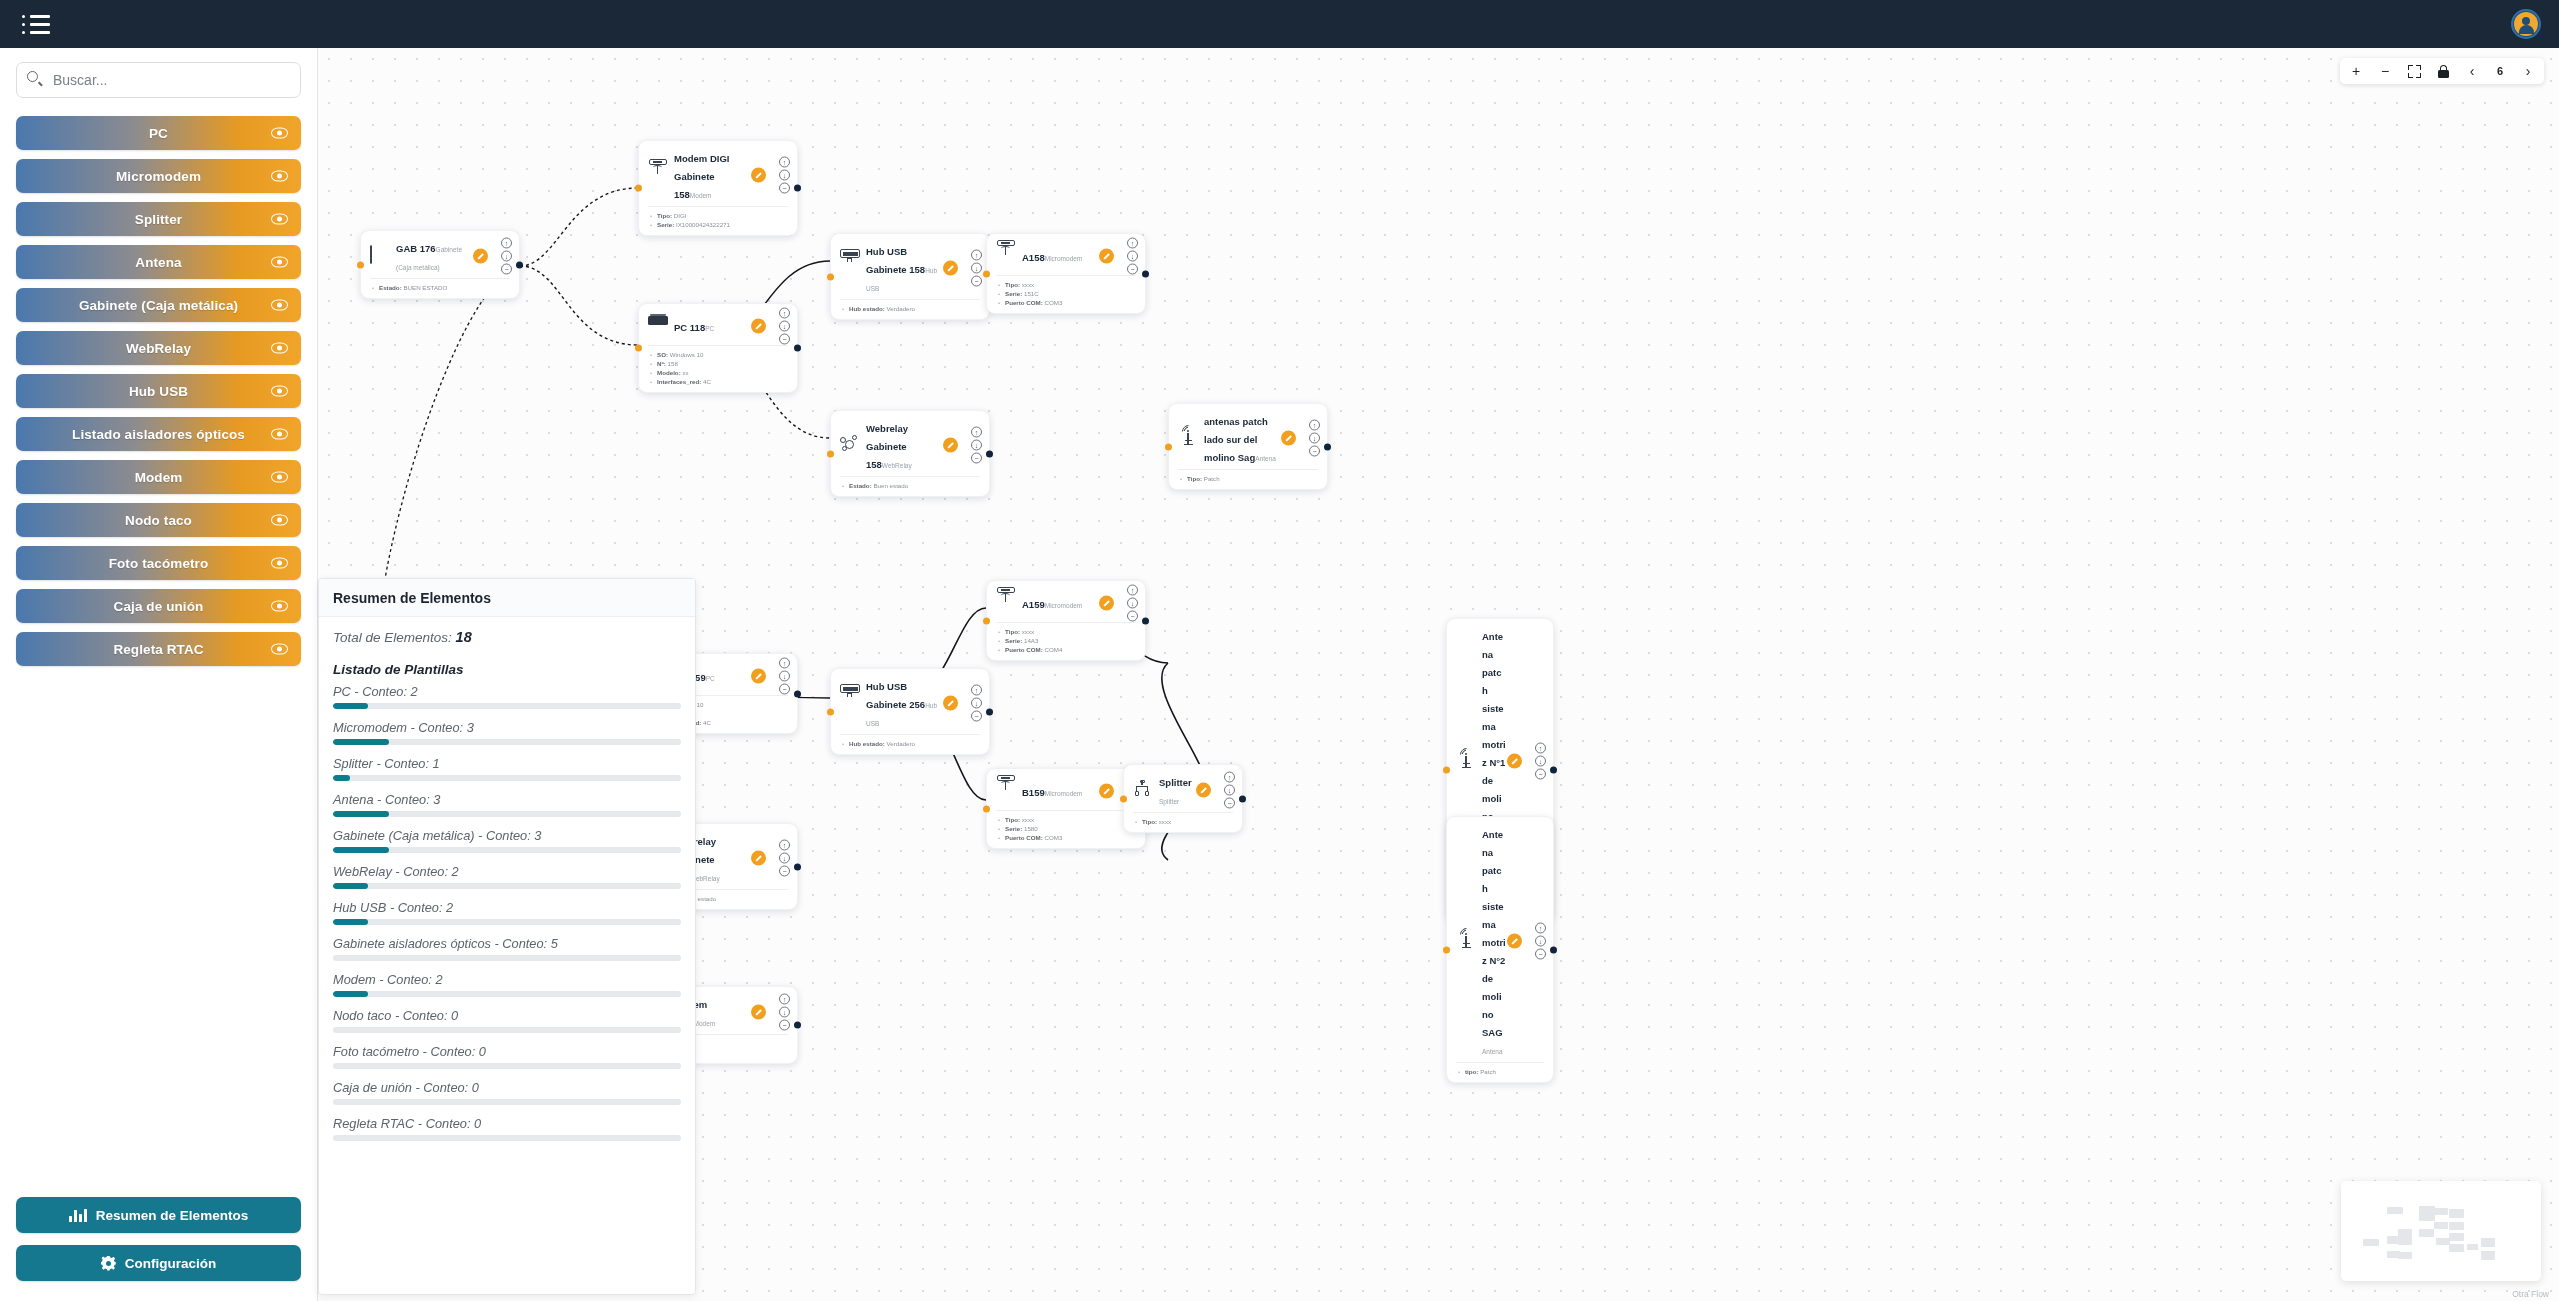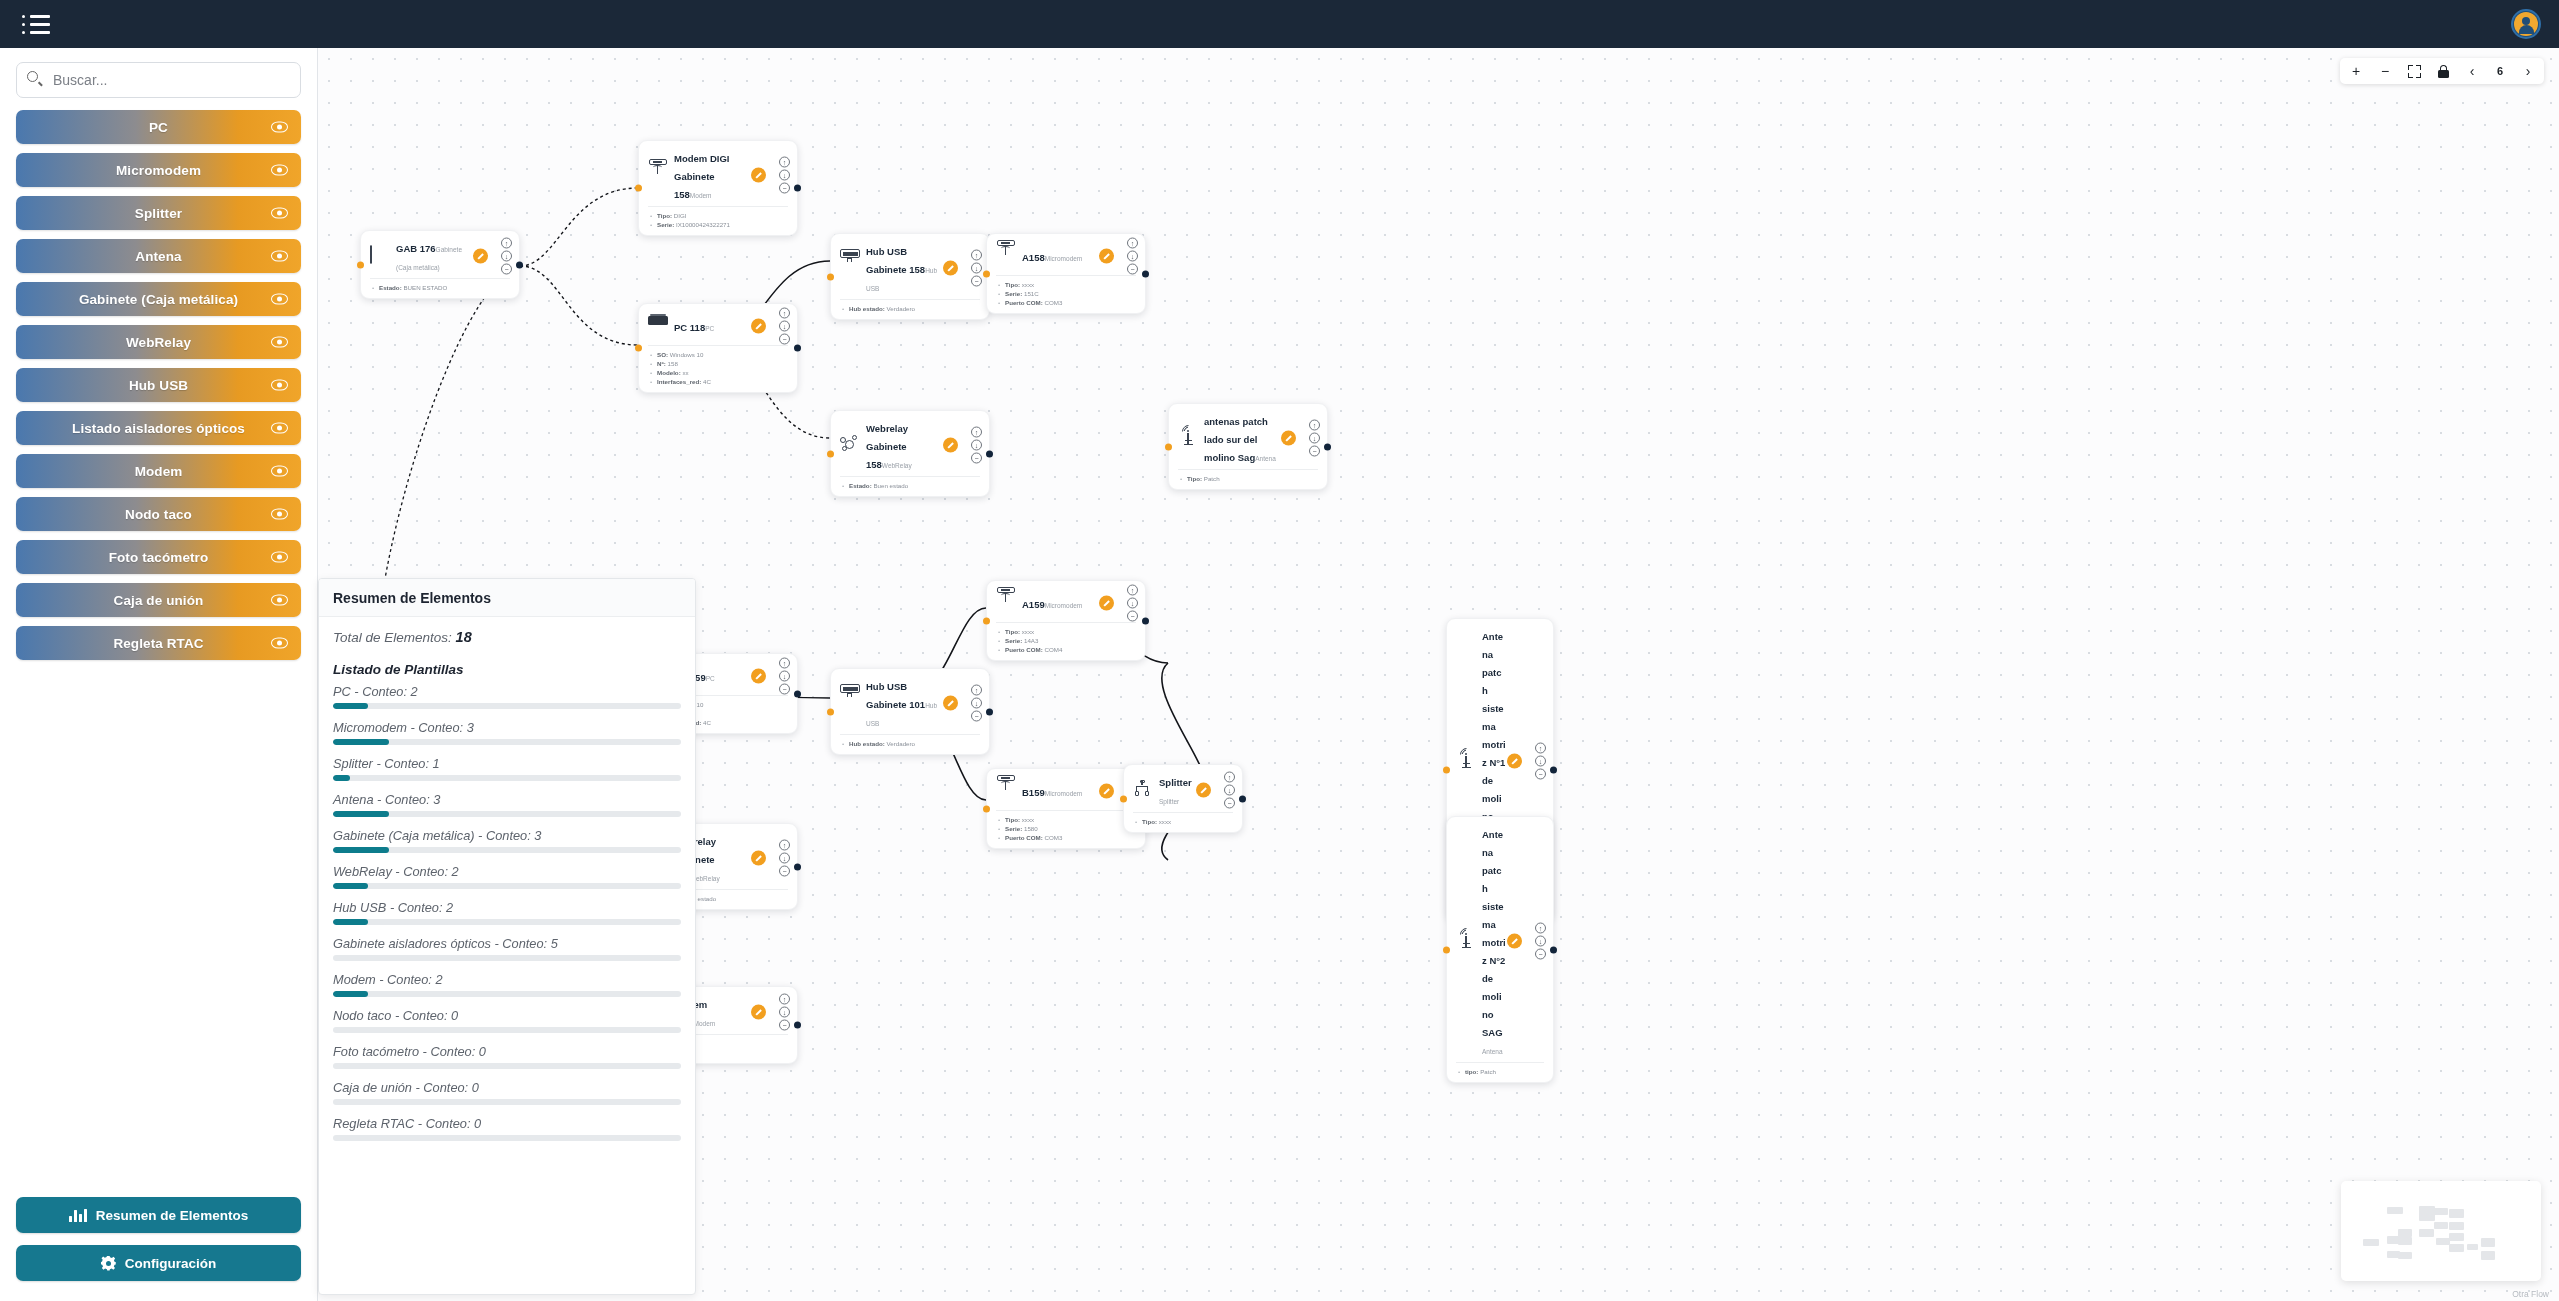--- a/index.html
+++ b/index.html
@@ -32,21 +32,21 @@
   .avatar .body { position:absolute; width:15px;height:9px;
     border-radius:8px 8px 0 0; background:#1f4e79; bottom:3px; }
 
   
   .sidebar {
     position:absolute; top:48px; left:0; width:318px; height:1253px;
     background:#ffffff; border-right:1px solid #e2e5e9;
     padding:14px 16px 0 16px; z-index:40;
     display:flex; flex-direction:column;
   }
-  .search-wrap { position:relative; margin-bottom:12px; }
+  .search-wrap { position:relative; margin-bottom:18px; }
   .search-input {
     width:100%; height:36px; border:1px solid #d9dde2; border-radius:7px;
     padding:0 10px 0 36px; font-size:14px; color:#444;
     font-family:"Liberation Sans", sans-serif; outline:none; background:#fff;
   }
   .search-input::placeholder { color:#7b7f86; }
   .search-icon { position:absolute; left:11px; top:9px; width:15px; height:15px;
      pointer-events:none; }
   .search-icon .circ { position:absolute; width:11px;height:11px;border:1.6px solid #666;
      border-radius:50%; top:0; left:0;}
@@ -725,21 +725,21 @@
           <li><b>SO:</b> <span>Windows 10</span></li>
           <li><b>Modelo:</b> <span>xxxx</span></li>
           <li><b>Interfaces_red:</b> <span>4C</span></li>
         </ul>
       </div>
       <div class="node" style="left: 512px; top: 620px; width: 160px;">
         <span class="handle h-in"></span>
         <span class="handle h-out"></span>
         <div class="node-head">
           <span class="node-ico"><span class="ico-hub"><span class="up"></span><span class="bx"></span><span class="pl"></span></span></span>
-          <span class="node-titles"><span class="node-title">Hub USB Gabinete 101</span><span class="node-sub">Hub USB</span></span>
+          <span class="node-titles"><span class="node-title">Hub USB Gabinete 256</span><span class="node-sub">Hub USB</span></span>
           <span class="edit-badge">
             <span class="pen"></span>
           </span>
           <span class="node-ctrls">
             <span class="ctrl">↑</span>
             <span class="ctrl">↓</span>
             <span class="ctrl">−</span>
           </span>
         </div>
         <div class="node-divider"></div>

